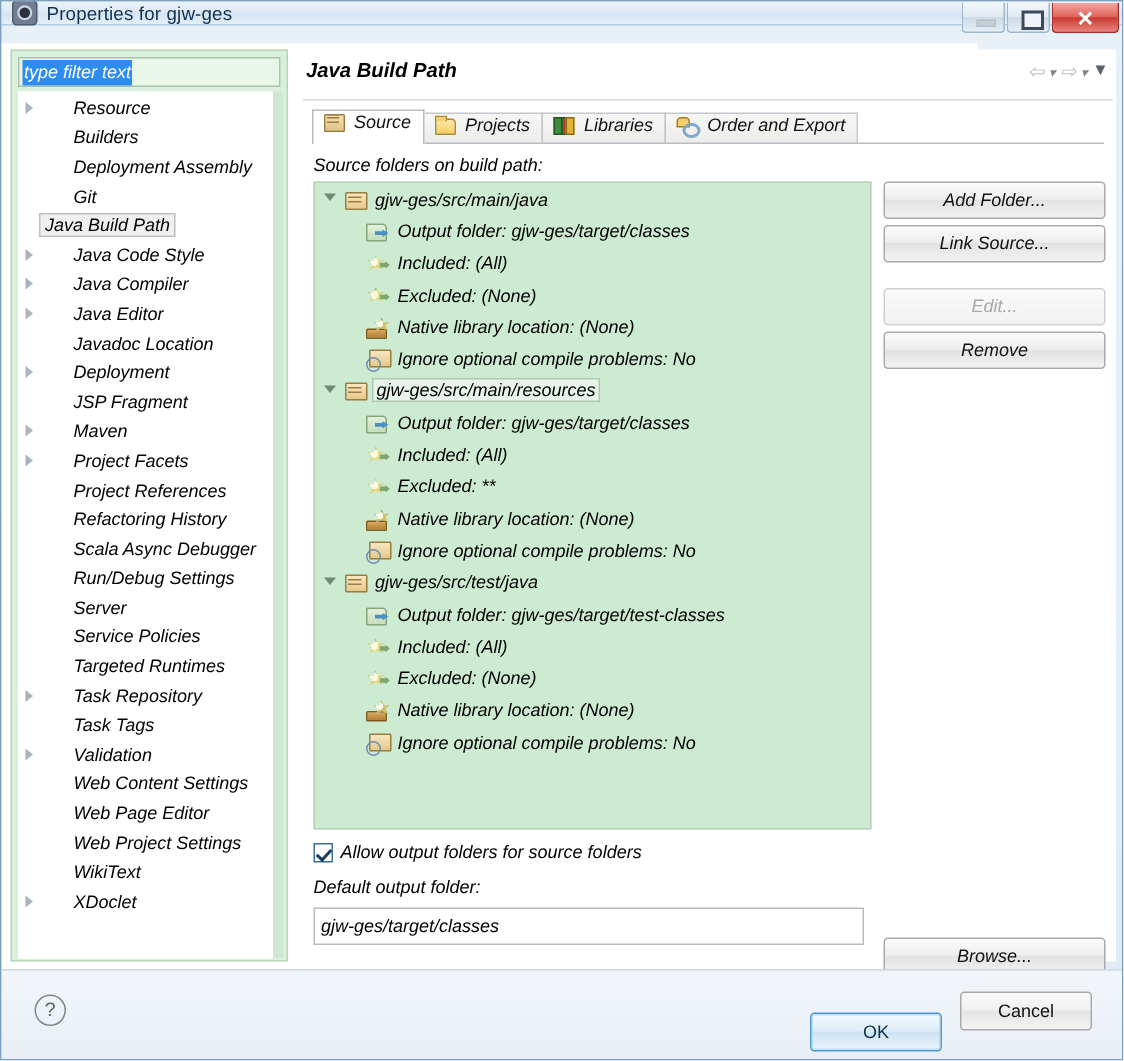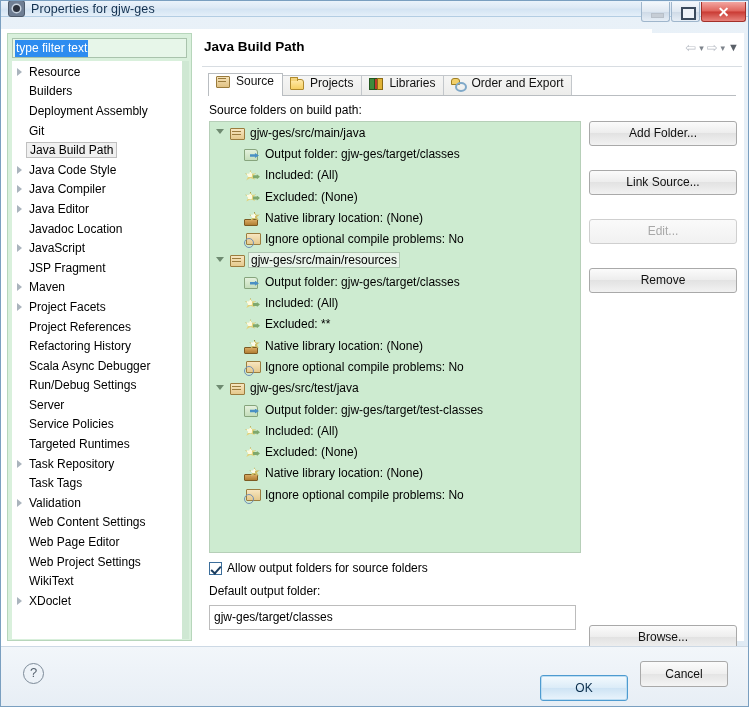--- a/index.html
+++ b/index.html
@@ -71,20 +71,21 @@
     color: #fff;
     font-size: 14px; font-weight: bold;
     text-align: center; line-height: 20px;
   }
 
   
   .dialog-body {
     position: absolute; left: 0; top: 28px;
     width: 651px; height: 617px;
     background: #fff;
+    font-style: italic;
   }
 
   
   .leftpane {
     position: absolute; left: 6px; top: 4px;
     width: 185px; height: 608px;
     background: #d9f0dc;
     border: 1px solid #b7d6bb;
     padding: 3px;
   }
@@ -120,21 +121,21 @@
     white-space: nowrap;
   }
   .tw-arrow {
     position: absolute; left: 4px;
     width: 0; height: 0;
     border-left: 5px solid #aab4bd;
     border-top: 4px solid transparent;
     border-bottom: 4px solid transparent;
   }
   .tree-row { position: relative; }
-  .tree-label { padding: 0 2px; }
+  .tree-label { padding: 0 2px; margin-left: 20px; }
   .tree-row.selected .tree-label {
     background: #f0f0f0;
     border: 1px solid #c0c0c0;
     padding: 0 3px;
     margin-left: -1px;
   }
   .left-scroll {
     position: absolute; right: 2px; top: 27px;
     width: 7px; height: 578px;
     background: #cfe8d3;
@@ -328,21 +329,21 @@
     position: absolute; left: 390px; top: 88px;
     width: 148px;
   }
   .btn {
     display: block; width: 148px; height: 25px;
     font-size: 12px; color: #111;
     background: linear-gradient(180deg,#fbfbfb 0%,#ededed 48%,#e2e2e2 49%,#f2f2f2 100%);
     border: 1px solid #a9a9a9;
     border-radius: 3px;
     text-align: center; line-height: 23px;
-    margin-bottom: 24px;
+    margin-bottom: 4px;
   }
   .btn.disabled { color: #a8a8a8; border-color: #cfcfcf;
     background: linear-gradient(180deg,#fafafa 0%,#f1f1f1 100%); }
   .btn.gap { margin-top: 17px; }
 
   
   .chk-row {
     position: absolute; left: 10px; top: 528px;
     display: flex; align-items: center; gap: 5px;
     font-size: 12px;
@@ -459,21 +460,21 @@
           </div>
           <div class="tree-row">
             <span class="tw-arrow"></span>
             <span class="tree-label">Java Editor</span>
           </div>
           <div class="tree-row">
             <span class="tree-label">Javadoc Location</span>
           </div>
           <div class="tree-row">
             <span class="tw-arrow"></span>
-            <span class="tree-label">JavaScript</span>
+            <span class="tree-label">Deployment</span>
           </div>
           <div class="tree-row">
             <span class="tree-label">JSP Fragment</span>
           </div>
           <div class="tree-row">
             <span class="tw-arrow"></span>
             <span class="tree-label">Maven</span>
           </div>
           <div class="tree-row">
             <span class="tw-arrow"></span>

